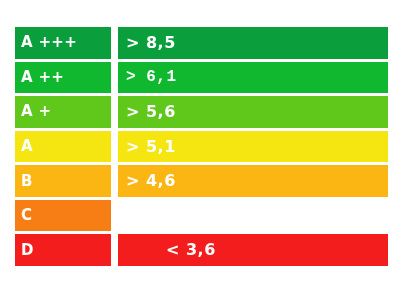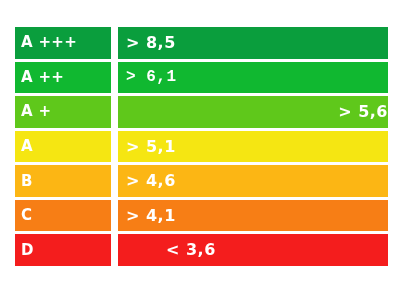--- a/index.html
+++ b/index.html
@@ -97,21 +97,21 @@
     <div class="value-block" style="background: rgb(16, 184, 48); font-family: Liberation Mono, monospace;">
       <span class="value-label">&gt; 6,1</span>
     </div>
   </div>
 
   <div class="rating-row">
     <div class="class-block" style="background: rgb(95, 200, 27);">
       <span class="class-label">A +</span>
     </div>
     <div class="gap"></div>
-    <div class="value-block" style="background: rgb(95, 200, 27); justify-content: flex-end;">
+    <div class="value-block" style="background: rgb(95, 200, 27);">
       <span class="value-label">&gt; 5,6</span>
     </div>
   </div>
 
   <div class="rating-row">
     <div class="class-block" style="background: rgb(245, 230, 18);">
       <span class="class-label">A</span>
     </div>
     <div class="gap"></div>
     <div class="value-block" style="background: rgb(245, 230, 18);">
@@ -127,23 +127,20 @@
     <div class="value-block" style="background: rgb(252, 182, 20); align-items: center;">
       <span class="value-label">&gt; 4,6</span>
     </div>
   </div>
 
   <div class="rating-row">
     <div class="class-block" style="background: rgb(247, 126, 21);">
       <span class="class-label">C</span>
     </div>
     <div class="gap"></div>
-    <div class="value-block" style="background: rgb(247, 126, 21);">
-      <span class="value-label">&gt; 4,1</span>
-    </div>
   </div>
 
   <div class="rating-row">
     <div class="class-block" style="background: rgb(244, 29, 29);">
       <span class="class-label">D</span>
     </div>
     <div class="gap"></div>
     <div class="value-block" style="background: rgb(244, 29, 29); padding-left: 48px;">
       <span class="value-label">&lt; 3,6</span>
     </div>

